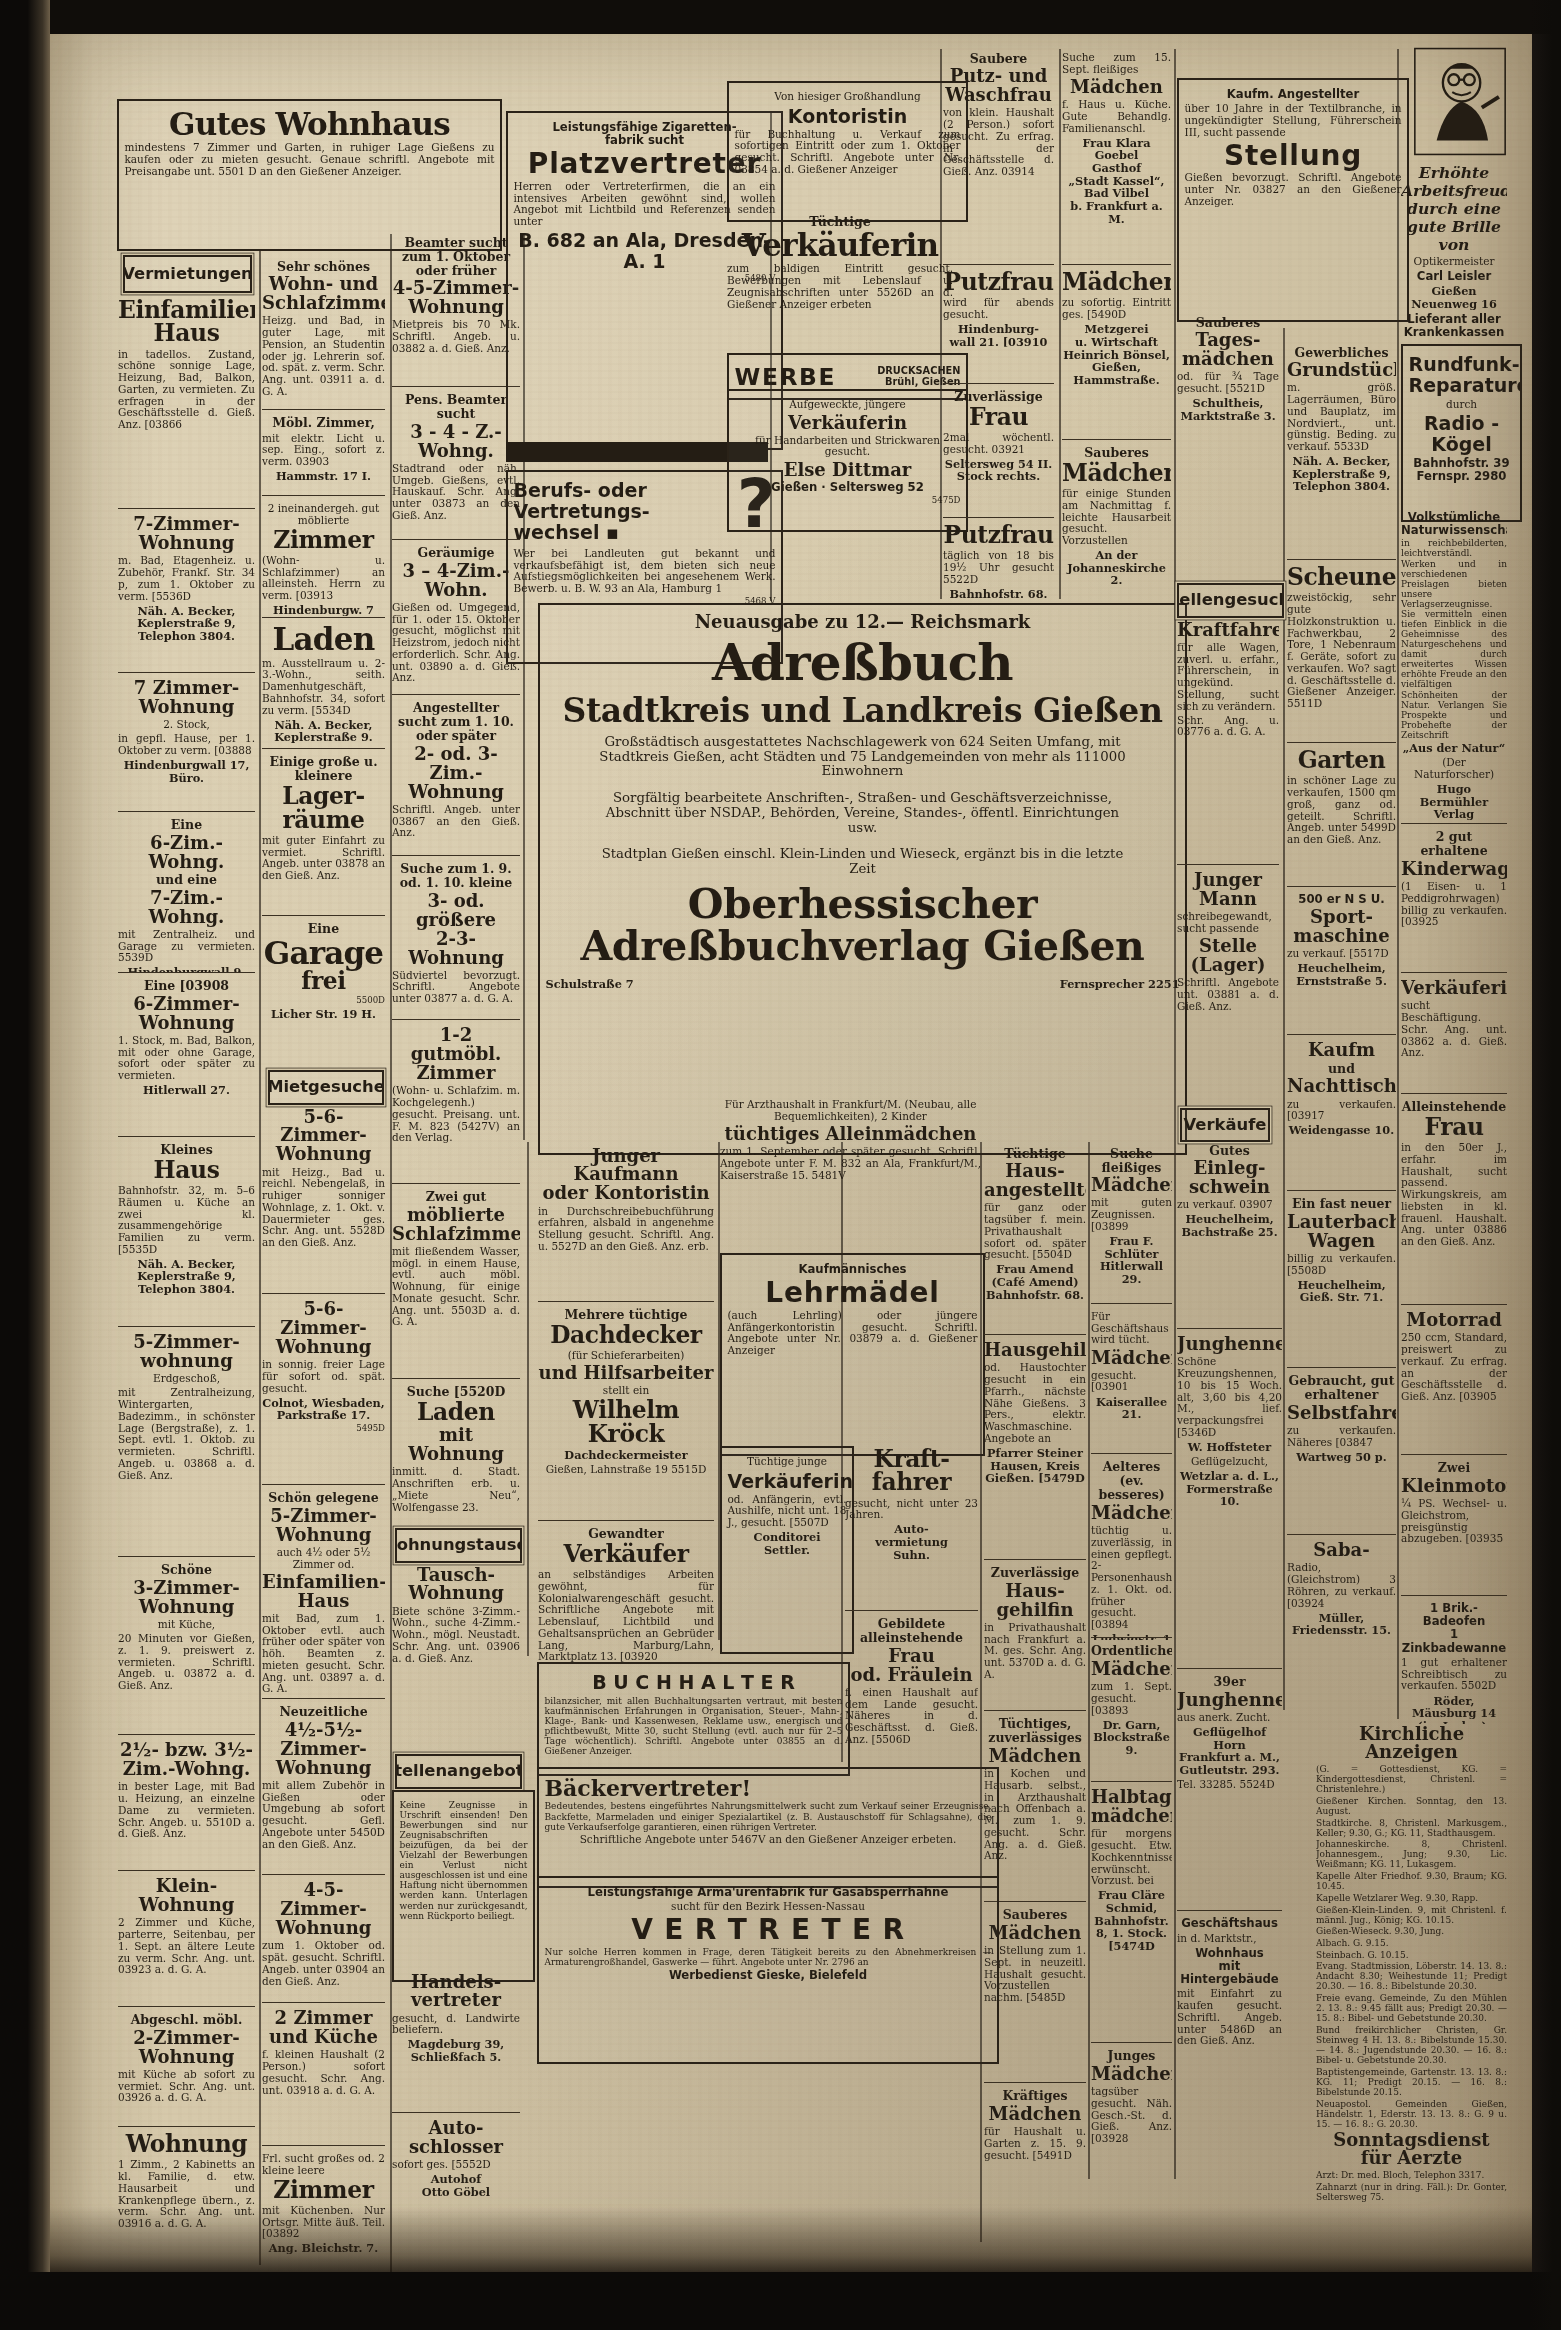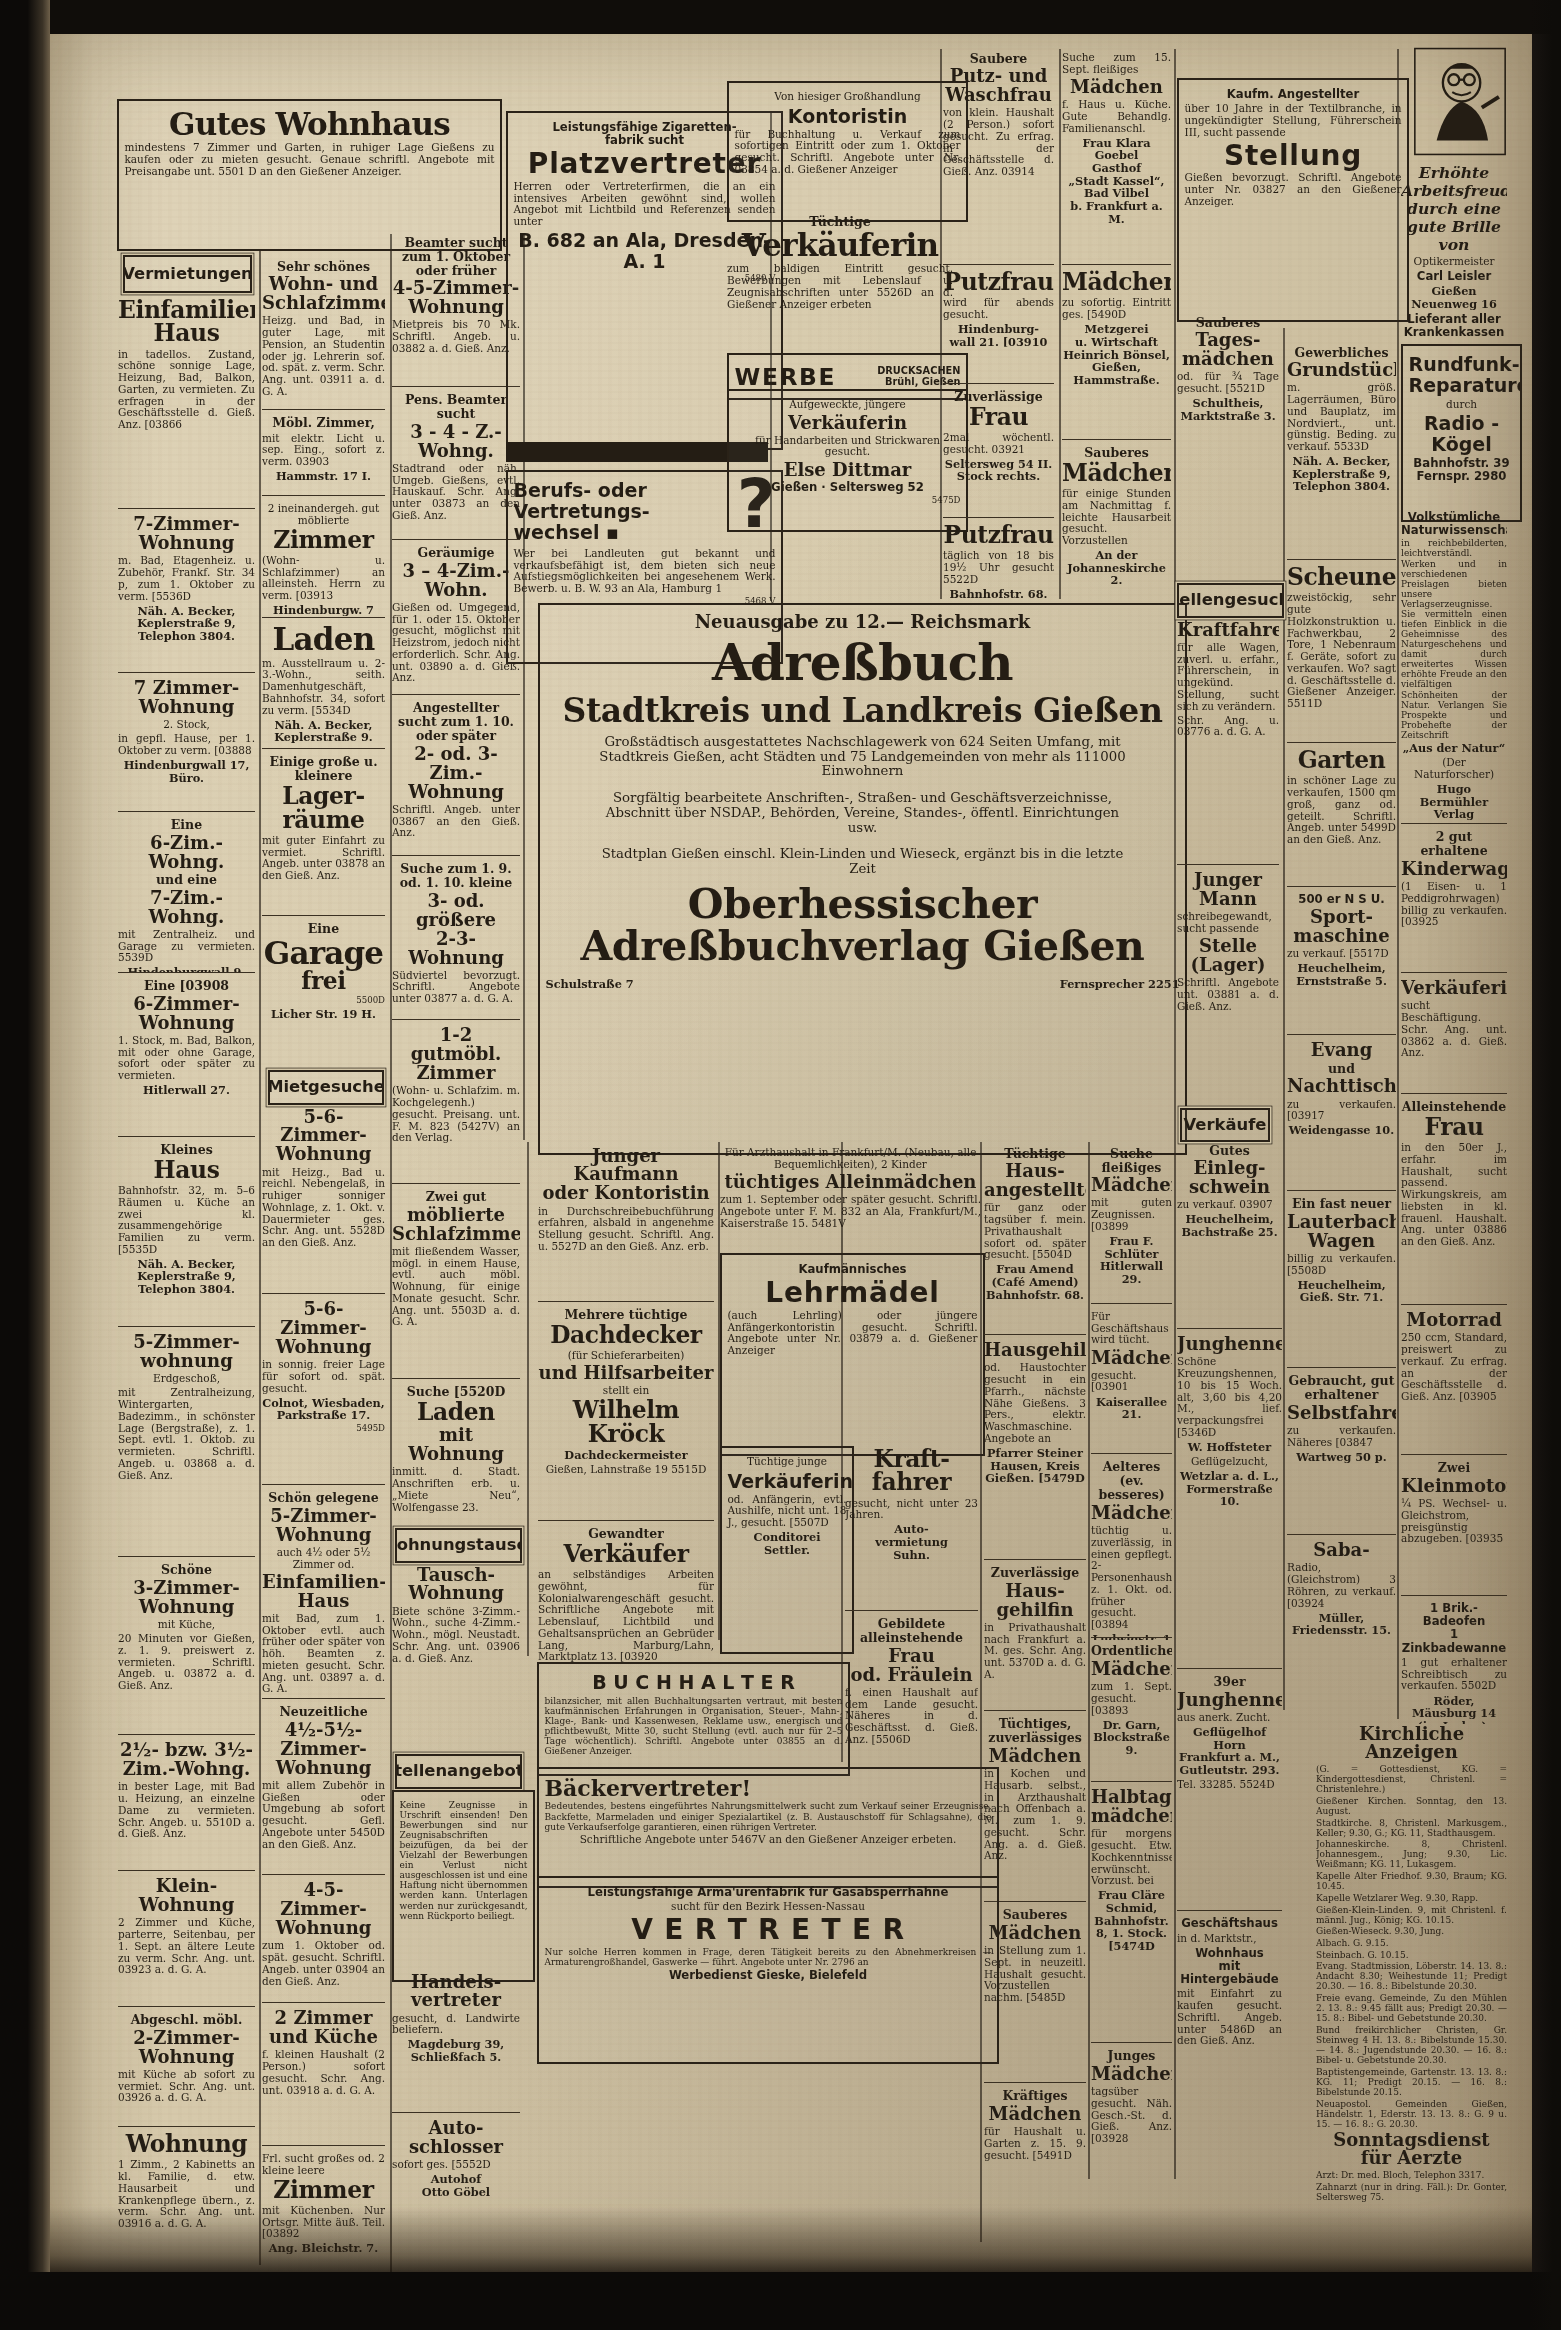--- a/index.html
+++ b/index.html
@@ -386,21 +386,21 @@
       </div>
       <div class="blk hr" style="left: 490px; top: 1487px; width: 176px; height: 139px;">
         <div class="p-k">Gewandter</div>
         <div class="p-h2">Verkäufer</div>
         <div class="p-b">an selbständiges Arbeiten gewöhnt, für Kolonialwarengeschäft gesucht. Schriftliche Angebote mit Lebenslauf, Lichtbild und Gehaltsansprüchen an Gebrüder Lang, Marburg/Lahn, Marktplatz 13. [03920</div>
       </div>
       <div class="blk box" style="left: 489px; top: 1629px; width: 298px; height: 98px;">
         <div class="p-s2">B U C H H A L T E R</div>
         <div class="p-bs">bilanzsicher, mit allen Buchhaltungsarten vertraut, mit besten kaufmännischen Erfahrungen in Organisation, Steuer-, Mahn-, Klage-, Bank- und Kassenwesen, Reklame usw., energisch und pflichtbewußt, Mitte 30, sucht Stellung (evtl. auch nur für 2–5 Tage wöchentlich). Schriftl. Angebote unter 03855 an d. Gießener Anzeiger.</div>
       </div>
-      <div class="blk" style="left: 672px; top: 1112px; width: 261px; height: 105px;">
+      <div class="blk" style="left: 672px; top: 1064px; width: 261px; height: 105px;">
         <div class="p-bc">Für Arzthaushalt in Frankfurt/M. (Neubau, alle Bequemlichkeiten), 2 Kinder</div>
         <div class="p-h3">tüchtiges Alleinmädchen</div>
         <div class="p-b">zum 1. September oder später gesucht. Schriftl. Angebote unter F. M. 832 an Ala, Frankfurt/M., Kaiserstraße 15.   5481V</div>
       </div>
       <div class="blk box" style="left: 672px; top: 1220px; width: 250px; height: 187px;">
         <div class="p-s3">Kaufmännisches</div>
         <div class="p-s1">Lehrmädel</div>
         <div class="p-b">(auch Lehrling) oder jüngere Anfängerkontoristin gesucht. Schriftl. Angebote unter Nr. 03879 a. d. Gießener Anzeiger</div>
       </div>
       <div class="blk box" style="left: 672px; top: 1413px; width: 119px; height: 192px;">
@@ -629,21 +629,21 @@
         <div class="p-b">in schöner Lage zu verkaufen, 1500 qm groß, ganz od. geteilt. Schriftl. Angeb. unter 5499D an den Gieß. Anz.</div>
       </div>
       <div class="blk hr" style="left: 1239px; top: 853px; width: 109px; height: 145px;">
         <div class="p-s3">500 er  N S U.</div>
         <div class="p-h3">Sport-
 maschine</div>
         <div class="p-b">zu verkauf. [5517D</div>
         <div class="p-sig">Heuchelheim, Ernststraße 5.</div>
       </div>
       <div class="blk hr" style="left: 1239px; top: 1001px; width: 109px; height: 153px;">
-        <div class="p-h3">Evang</div>
+        <div class="p-h3">Kaufm</div>
         <div class="p-k">und</div>
         <div class="p-h3">Nachttisch</div>
         <div class="p-b">zu verkaufen. [03917</div>
         <div class="p-sig">Weidengasse 10.</div>
       </div>
       <div class="blk hr" style="left: 1239px; top: 1157px; width: 109px; height: 173px;">
         <div class="p-k">Ein fast neuer</div>
         <div class="p-h3">Lauterbacher
 Wagen</div>
         <div class="p-b">billig zu verkaufen. [5508D</div>

